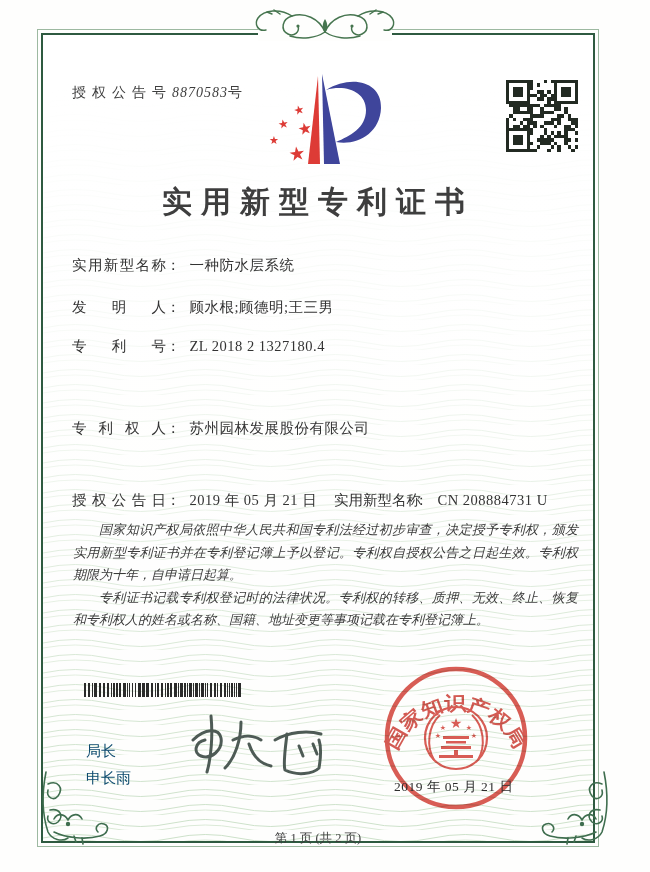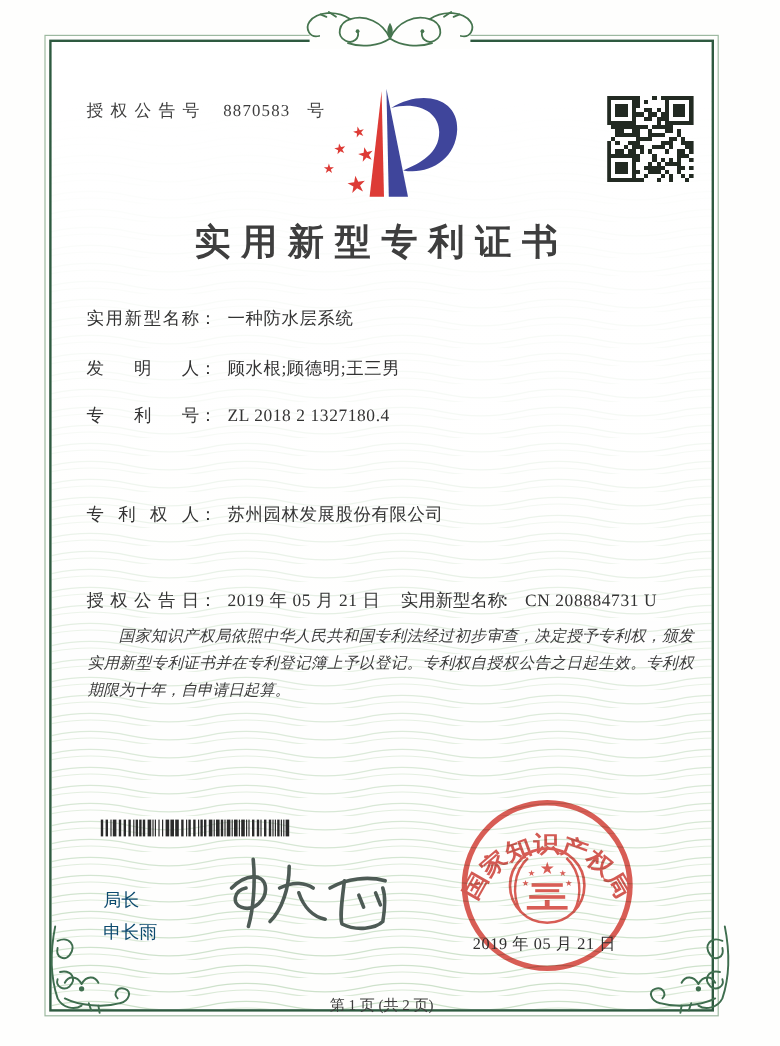--- a/index.html
+++ b/index.html
@@ -21,21 +21,21 @@
     background:linear-gradient(180deg,#ffffff 6%,rgba(255,255,255,.82) 38%,rgba(255,255,255,.38) 68%,rgba(255,255,255,.05) 100%);}
 
   .orn{position:absolute;pointer-events:none;}
   .orn-top{left:228px;top:6px;}
   .orn-bl{left:38px;top:766px;}
   .orn-br{left:532px;top:766px;transform:scaleX(-1);}
 
   
   .cert-no{position:absolute;left:72px;top:84px;font-size:14px;color:#3d3d3d;}
   .cert-no .sp{letter-spacing:6px;}
-  .cert-no .num{letter-spacing:1px;margin:0 14px;}
+  .cert-no .num{letter-spacing:1px;margin:0 0;font-style:italic;}
   .logo{position:absolute;left:260px;top:74px;}
   .qr{position:absolute;left:506px;top:80px;width:72px;height:72px;}
 
   .title{position:absolute;left:0;right:14px;top:182px;text-align:center;
     font-size:30px;letter-spacing:9px;color:#3e3e3e;font-weight:600;}
 
   
   .row{position:absolute;left:72px;font-size:14.5px;color:#333;white-space:nowrap;}
   .flabel{display:inline-block;width:94px;text-align:justify;text-align-last:justify;vertical-align:bottom;}
   .fvalue{margin-left:9px;letter-spacing:.5px;}
@@ -291,20 +291,21 @@
   </div>
   <div class="row r7">
     <span class="flabel">授权公告日</span><span>：</span><span class="fvalue">2019 年 05 月 21 日</span>
     <span class="second">
       <span class="flabel">实用新型名称</span><span>：</span><span class="fvalue">CN 208884731 U</span>
     </span>
   </div>
 
   <div class="paras">
     <p>国家知识产权局依照中华人民共和国专利法经过初步审查，决定授予专利权，颁发实用新型专利证书并在专利登记簿上予以登记。专利权自授权公告之日起生效。专利权期限为十年，自申请日起算。</p>
+    <p>专利证书记载专利权登记时的法律状况。专利权的转移、质押、无效、终止、恢复和专利权人的姓名或名称、国籍、地址变更等事项记载在专利登记簿上。</p>
   </div>
 
   <div class="barcode">
       <i style="left:0px;width:2px"></i>
       <i style="left:4px;width:2px"></i>
       <i style="left:8px;width:1px"></i>
       <i style="left:10px;width:3px"></i>
       <i style="left:15px;width:2px"></i>
       <i style="left:19px;width:2px"></i>
       <i style="left:23px;width:2px"></i>

